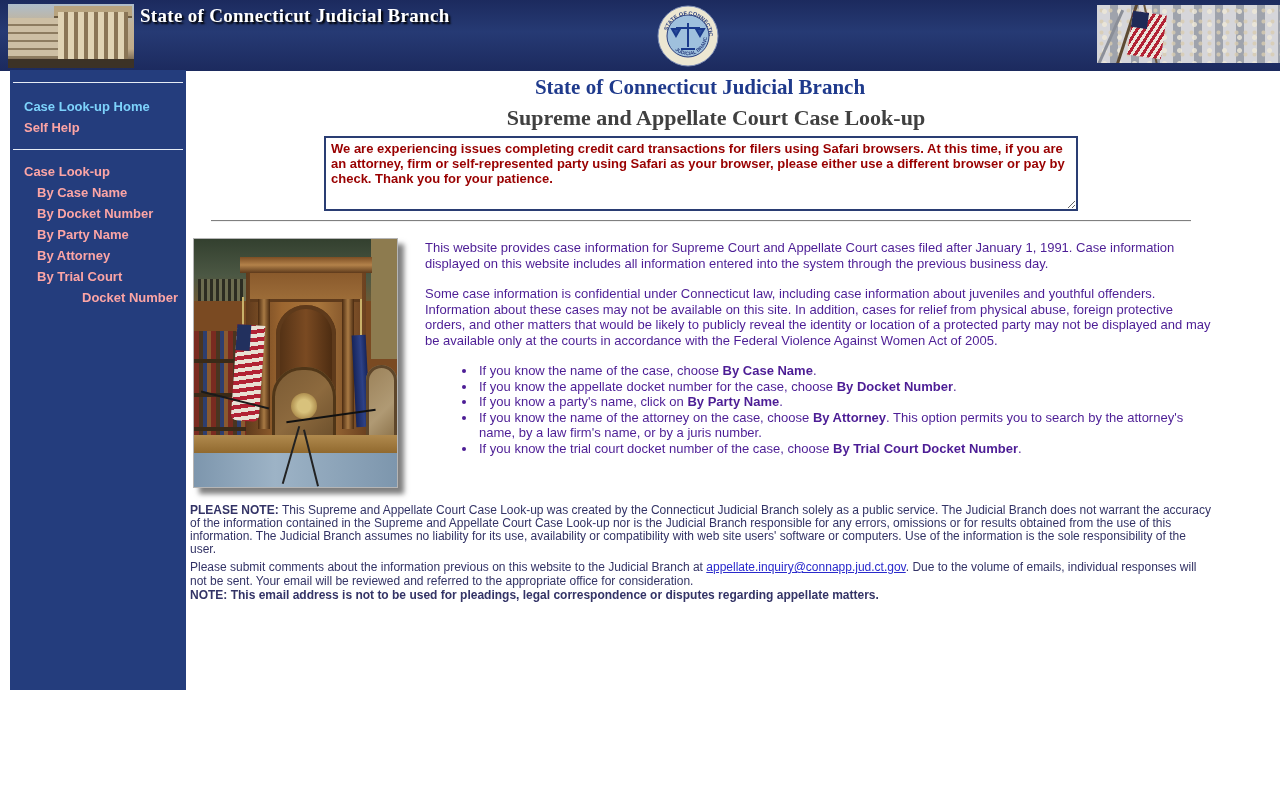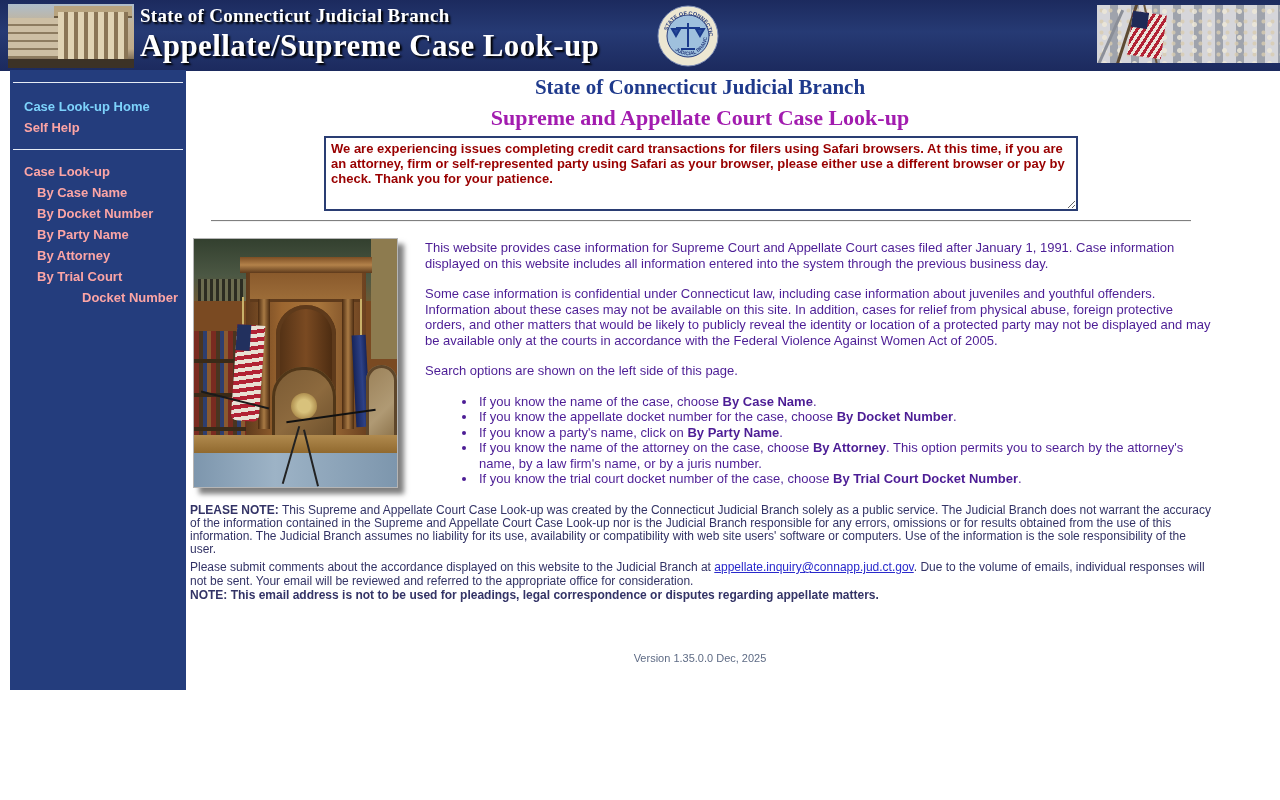--- a/index.html
+++ b/index.html
@@ -50,21 +50,21 @@
   .sb-link.active{color:#7dd3fc;}
   .sb-top{margin-top:13px;}
   .sb-section{margin-top:11px;}
   .sb-sub{padding-left:27px;}
   .sb-sub2{display:block;padding-left:45px;}
 
   
   .main-h1{position:absolute;left:186px;top:75px;width:1028px;text-align:center;margin:0;
        color:#1f3a8c;font-family:"Liberation Serif",serif;font-size:21px;font-weight:bold;}
   .main-h2{position:absolute;left:186px;top:105px;width:1028px;text-align:center;margin:0;
-       color:#a21caf;font-family:"Liberation Serif",serif;font-size:22px;font-weight:bold;}
+       color:#404040;font-family:"Liberation Serif",serif;font-size:22px;font-weight:bold;padding-left:16px;}
   .notice{position:absolute;left:324px;top:136px;width:754px;height:75px;box-sizing:border-box;
        border:2px solid #2a3d73;background:#fff;color:#990000;font-weight:bold;
        font-family:"Liberation Sans",sans-serif;font-size:13px;line-height:15px;
        padding:3px 5px;resize:both;overflow:auto;}
   .content-hr{position:absolute;left:211px;top:220px;width:980px;height:0;border:0;
        border-top:1px solid #808080;border-bottom:1px solid #f2f2f2;margin:0;}
 
   
   .photo{position:absolute;left:193px;top:238px;width:203px;height:248px;
        border:1px solid #b5b5b5;background:#7a4a22;overflow:hidden;
@@ -142,21 +142,20 @@
 
   <div class="hdr">
     <div class="hdr-photo-left">
       <div class="wing"></div>
       <div class="pediment"></div>
       <div class="portico"></div>
       <div class="base"></div>
     </div>
     <div class="hdr-titles">
       <div class="hdr-sub">State of Connecticut Judicial Branch</div>
-      <div class="hdr-main">Appellate/Supreme Case Look-up</div>
     </div>
     <div class="seal">
       <svg viewBox="0 0 62 62" width="62" height="62">
         <circle cx="31" cy="31" r="30" fill="#ece7d2" stroke="#7d8db5" stroke-width="1"></circle>
         <circle cx="31" cy="31" r="21" fill="#9fc0dd" stroke="#2a3f7e" stroke-width="1"></circle>
         <defs>
           <path id="ringTop" d="M 10 31 A 21 21 0 0 1 52 31"></path>
           <path id="ringBot" d="M 12 31 A 19 19 0 0 0 50 31"></path>
         </defs>
         <text font-size="5.5" fill="#2a3f7e" font-family="Liberation Sans, sans-serif" font-weight="bold">
@@ -235,34 +234,32 @@
     <div class="ph-desk"></div>
     <div class="ph-mic1"></div>
     <div class="ph-mic2"></div>
     <div class="ph-micstand"></div>
     <div class="ph-micstand2"></div>
   </div>
 
   <div class="intro">
     <p>This website provides case information for Supreme Court and Appellate Court cases filed after January 1, 1991. Case information displayed on this website includes all information entered into the system through the previous business day.</p>
     <p>Some case information is confidential under Connecticut law, including case information about juveniles and youthful offenders. Information about these cases may not be available on this site. In addition, cases for relief from physical abuse, foreign protective orders, and other matters that would be likely to publicly reveal the identity or location of a protected party may not be displayed and may be available only at the courts in accordance with the Federal Violence Against Women Act of 2005.</p>
-    <p>Search options are shown on the left side of this page.</p>
     <ul>
       <li><span>If you know the name of the case, choose </span><span class="bold">By Case Name</span><span>.</span></li>
       <li><span>If you know the appellate docket number for the case, choose </span><span class="bold">By Docket Number</span><span>.</span></li>
       <li><span>If you know a party's name, click on </span><span class="bold">By Party Name</span><span>.</span></li>
       <li><span>If you know the name of the attorney on the case, choose </span><span class="bold">By Attorney</span><span>. This option permits you to search by the attorney's name, by a law firm's name, or by a juris number.</span></li>
       <li><span>If you know the trial court docket number of the case, choose </span><span class="bold">By Trial Court Docket Number</span><span>.</span></li>
     </ul>
   </div>
 
   <div class="note-block"><span class="bold">PLEASE NOTE: </span><span>This Supreme and Appellate Court Case Look-up was created by the Connecticut Judicial Branch solely as a public service. The Judicial Branch does not warrant the accuracy of the information contained in the Supreme and Appellate Court Case Look-up nor is the Judicial Branch responsible for any errors, omissions or for results obtained from the use of this information. The Judicial Branch assumes no liability for its use, availability or compatibility with web site users' software or computers. Use of the information is the sole responsibility of the user.</span></div>
 
   <div class="contact-block">
-    <div><span>Please submit comments about the accordance displayed on this website to the Judicial Branch at </span><a href="#" class="email-link">appellate.inquiry@connapp.jud.ct.gov</a><span>. Due to the volume of emails, individual responses will not be sent. Your email will be reviewed and referred to the appropriate office for consideration.</span></div>
+    <div><span>Please submit comments about the information previous on this website to the Judicial Branch at </span><a href="#" class="email-link">appellate.inquiry@connapp.jud.ct.gov</a><span>. Due to the volume of emails, individual responses will not be sent. Your email will be reviewed and referred to the appropriate office for consideration.</span></div>
     <div class="note-line">NOTE: This email address is not to be used for pleadings, legal correspondence or disputes regarding appellate matters.</div>
   </div>
 
   <div class="footer">
-    <div>Version 1.35.0.0 Dec, 2025</div>
   </div>
 
 </div>
 
 </body></html>

